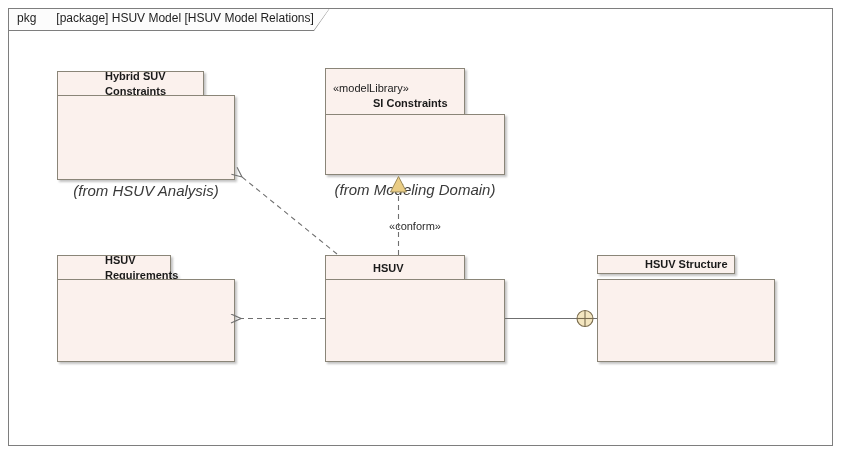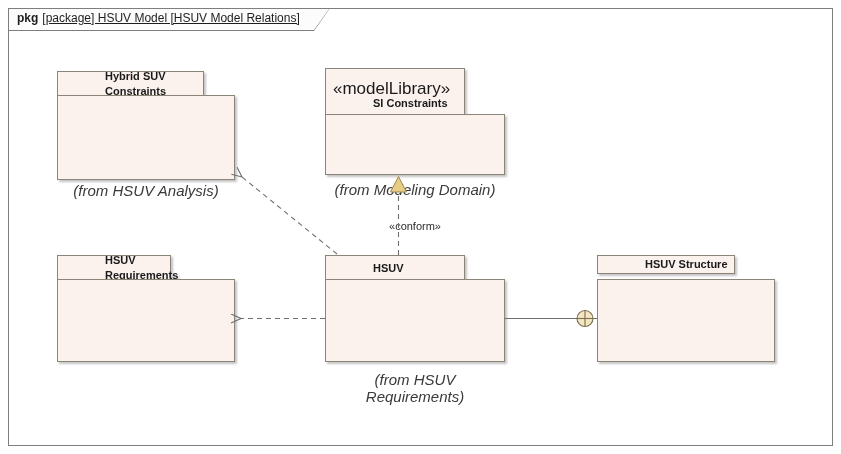--- a/index.html
+++ b/index.html
@@ -26,39 +26,39 @@
   }
   .tab-inner {
     position: absolute; left: 1px; top: 1px; width: 320px; height: 21px;
     background: #FCFCFC;
     clip-path: polygon(0 0, 100% 0, calc(100% - 15px) 100%, 0 100%);
   }
   .frame-title {
     position: absolute; left: 9px; top: 3px;
     font-size: 12px; color: #1e1e1e; white-space: nowrap;
   }
-  .frame-title .kw { font-weight: bold; }
-  .frame-title .ttl { margin-left: 4px; text-decoration: underline; }
+  .frame-title .kw { font-weight: normal; }
+  .frame-title .ttl { margin-left: 20px; }
   
   .pkg {
     position: absolute; z-index: 1;
     filter: drop-shadow(2.5px 2.5px 1px rgba(125,125,125,0.45));
   }
   .pkg-tab {
     position: absolute; left: 0; top: 0;
     background: #FBF1ED; border: 1px solid #8A8578;
     display: flex; flex-direction: column; justify-content: center;
     padding-left: 7px;
   }
   .pkg-body {
     position: absolute; left: 0;
     background: #FBF1ED; border: 1px solid #8A8578;
   }
   .pkg-name { font-weight: bold; font-size: 11px; color: #1a1a1a; line-height: 15px; padding-left: 40px; }
-  .pkg-stereo { font-size: 17px; color: #1a1a1a; line-height: 15px; margin-top: 8px; }
+  .pkg-stereo { font-size: 11px; color: #1a1a1a; line-height: 15px; margin-top: 8px; }
   
   .note {
     position: absolute; z-index: 1;
     font-size: 15px; font-style: italic; color: #3a3a3a;
     text-align: center;
   }
   .edge-label {
     position: absolute; z-index: 1;
     font-size: 11px; color: #2c2c2c; text-align: right;
   }
@@ -105,21 +105,20 @@
     </div>
     <div class="pkg-body" style="top:24px; width:178px; height:83px;"></div>
   </div>
 
   <div class="pkg" style="left:325px; top:255px;">
     <div class="pkg-tab" style="width:140px; height:42px;">
       <span class="pkg-name">HSUV Specification</span>
     </div>
     <div class="pkg-body" style="top:24px; width:180px; height:83px;"></div>
   </div>
-  <div class="note" style="left:325px; top:371px; width:180px;">(from HSUV Requirements)</div>
 
   <div class="pkg" style="left:597px; top:255px;">
     <div class="pkg-tab" style="width:138px; height:19px;">
       <span class="pkg-name">HSUV Structure</span>
     </div>
     <div class="pkg-body" style="top:24px; width:178px; height:83px;"></div>
   </div>
 
   <div class="edge-label" style="left:355px; top:220px; width:86px;">«conform»</div>
 

